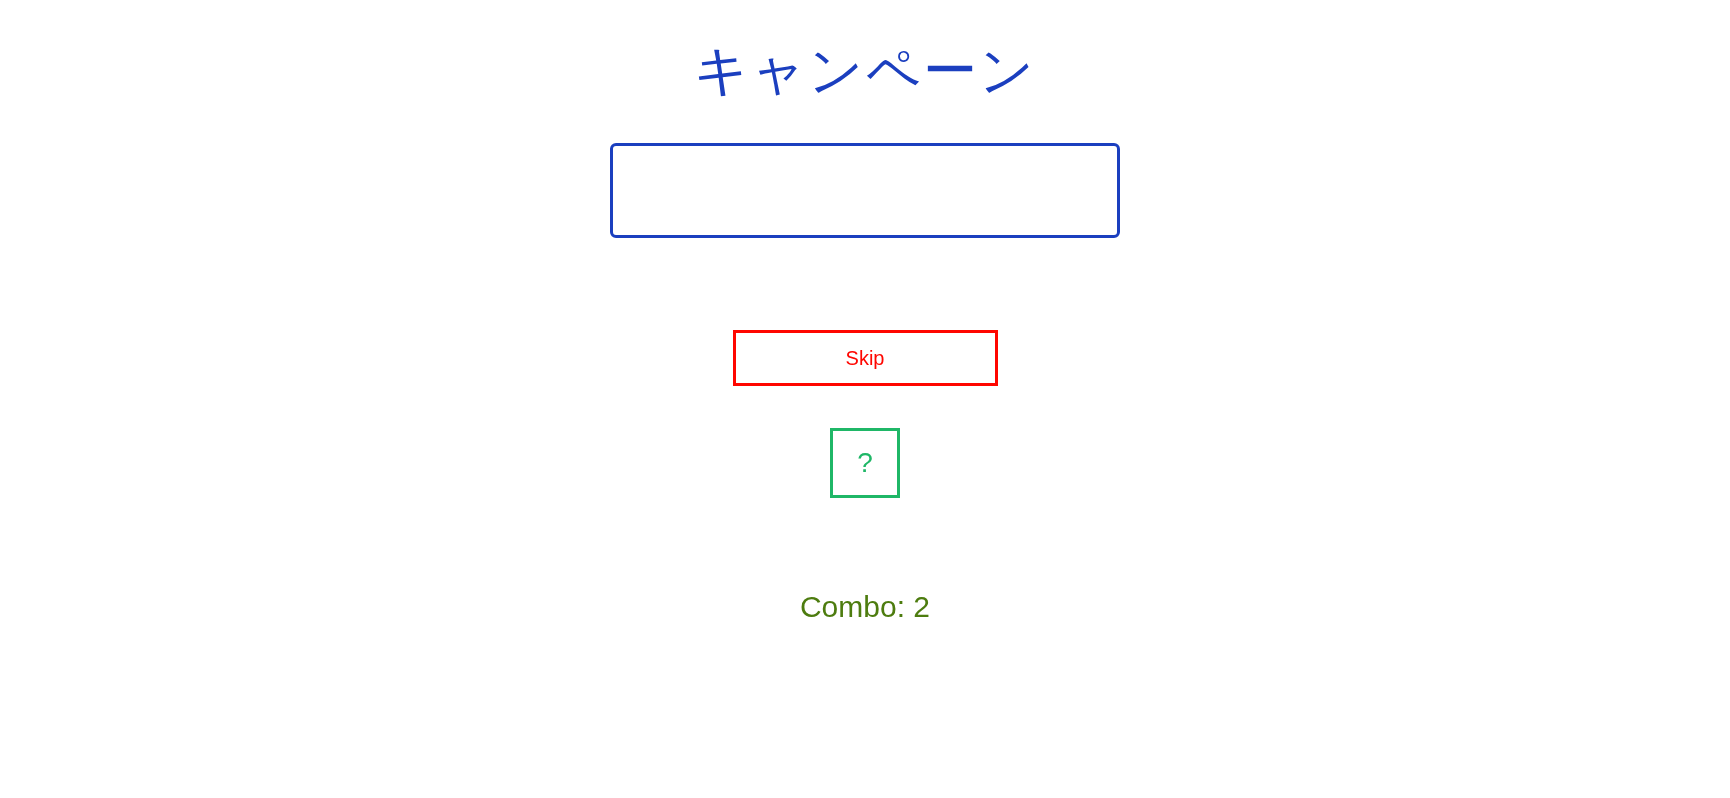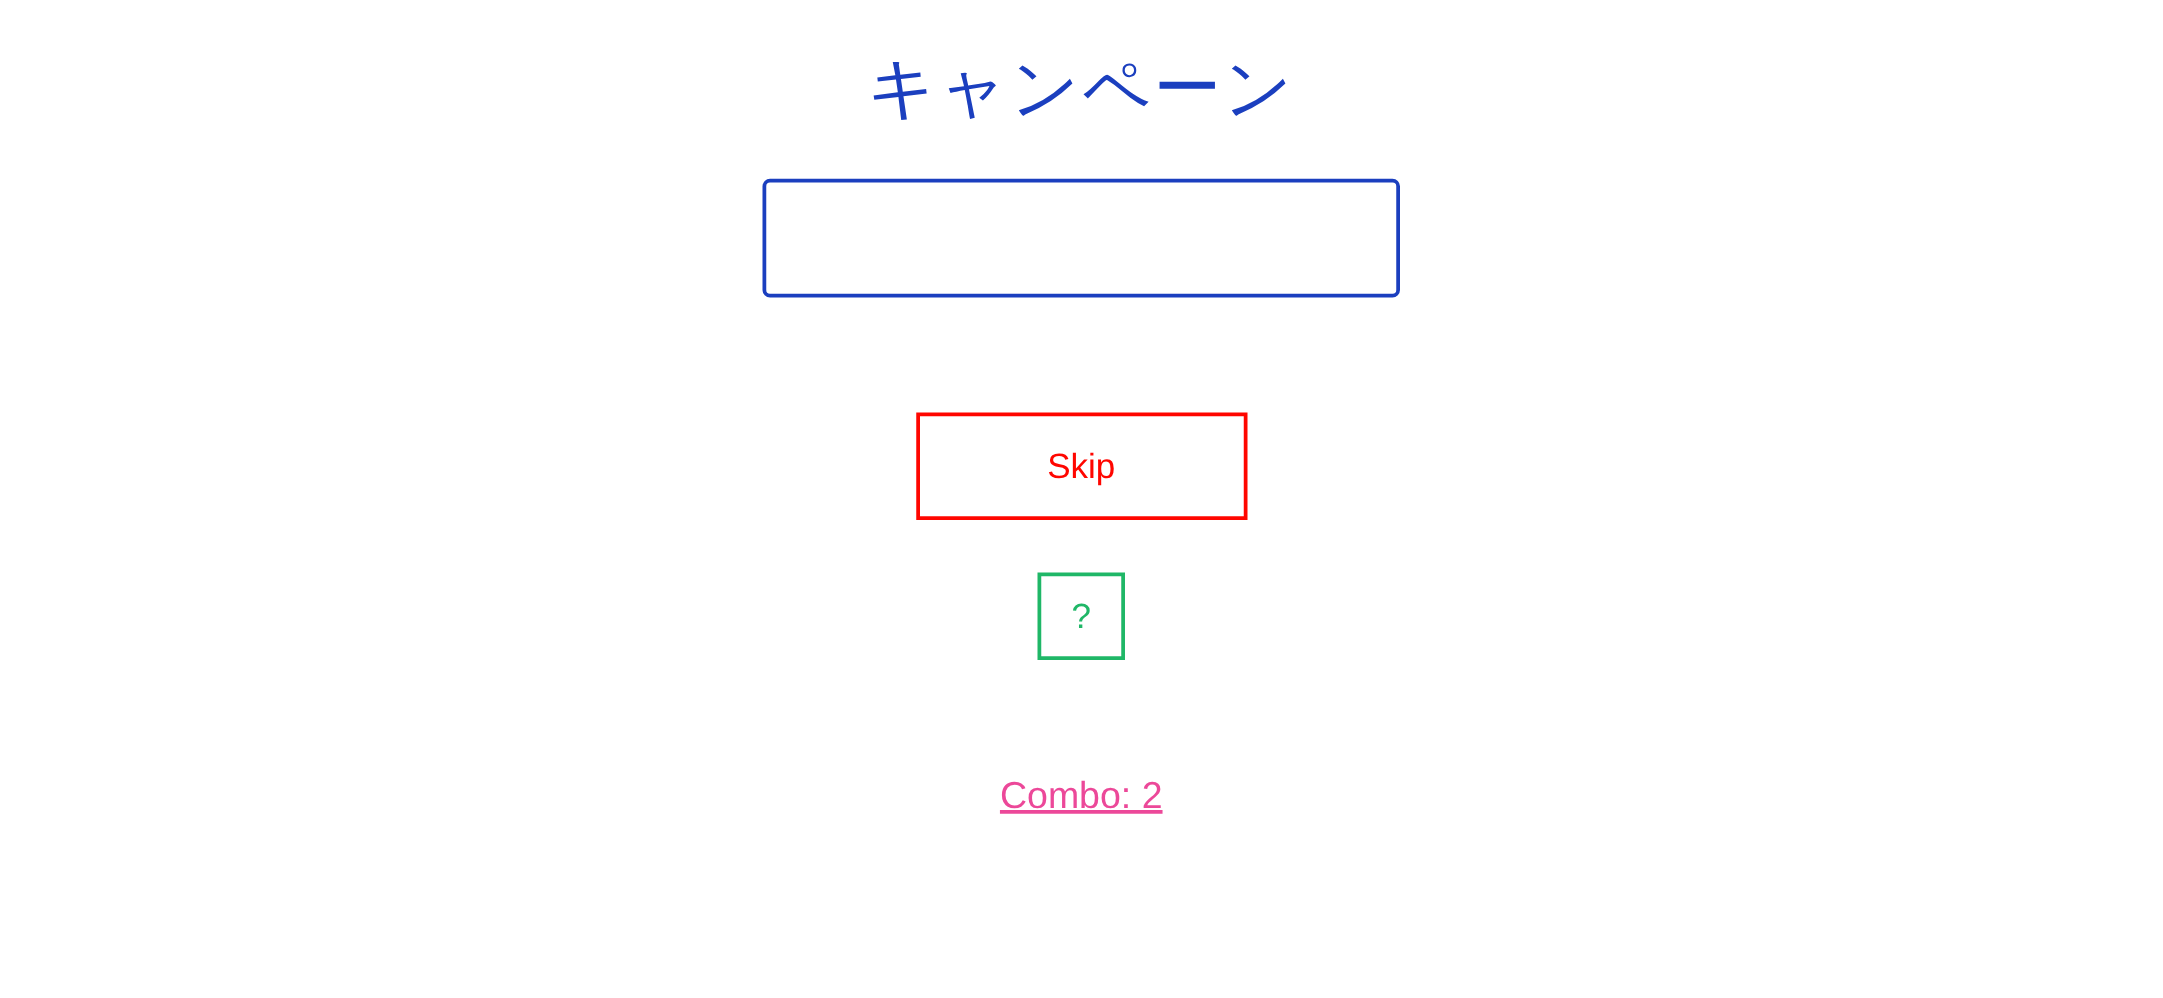--- a/index.html
+++ b/index.html
@@ -33,25 +33,25 @@
       background: #ffffff;
       outline: none;
       font-size: 32px;
       padding: 0 20px;
       color: #1B3FBF;
       caret-color: #1B3FBF;
       margin-bottom: 92px;
     }
     .skip-button {
       width: 265px;
-      height: 86px;
+      height: 56px;
       border: 3px solid #FF0600;
       background: #ffffff;
       color: #FF0600;
-      font-size: 28px;
+      font-size: 20px;
       font-weight: 400;
       cursor: pointer;
       margin-bottom: 42px;
       font-family: inherit;
     }
     .hint-button {
       width: 70px;
       height: 70px;
       border: 3px solid #1FB767;
       background: #ffffff;
@@ -59,24 +59,23 @@
       font-size: 28px;
       font-weight: 400;
       cursor: pointer;
       margin-bottom: 92px;
       font-family: inherit;
       display: flex;
       align-items: center;
       justify-content: center;
     }
     .combo-text {
-      color: #ec4899;
+      color: #4d7c0f;
       font-size: 30px;
       font-weight: 400;
-      text-decoration: underline;
     }
   </style>
 </head>
 <body>
 
 <div class="prompt-word">キャンペーン</div>
 
 <input type="text" class="answer-input" autofocus="" value="" style="">
 
 <button class="skip-button">Skip</button>

